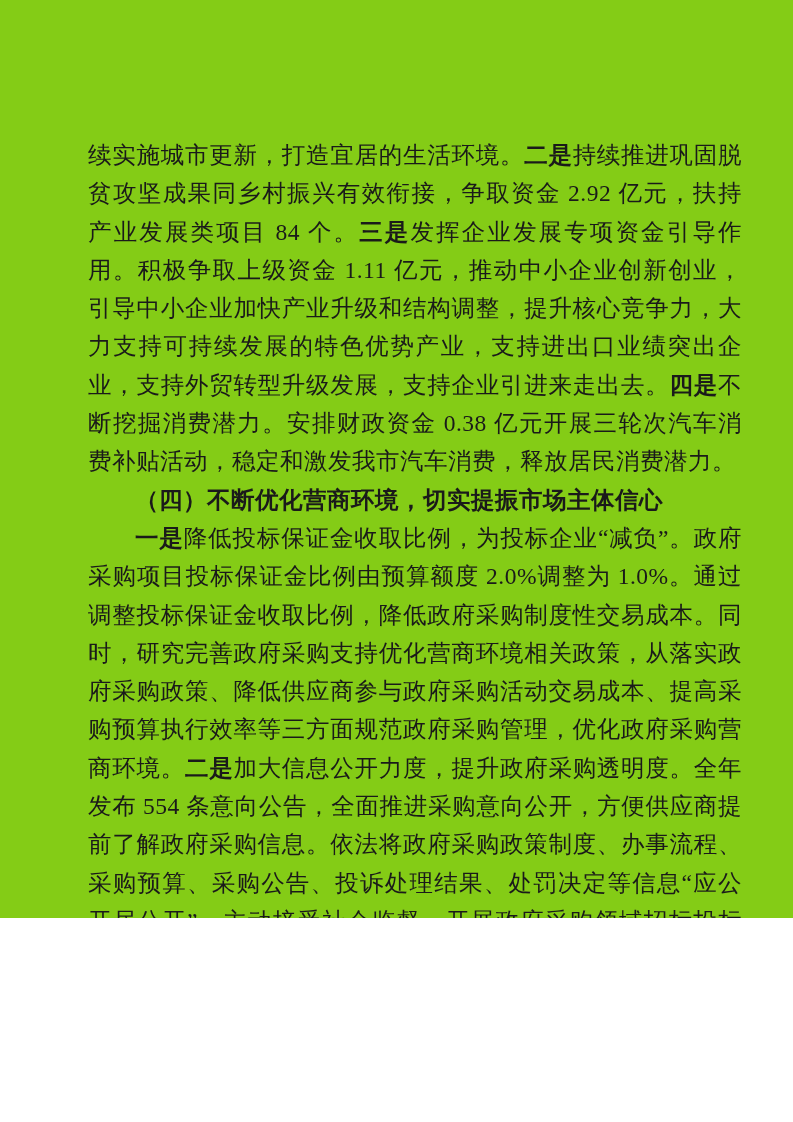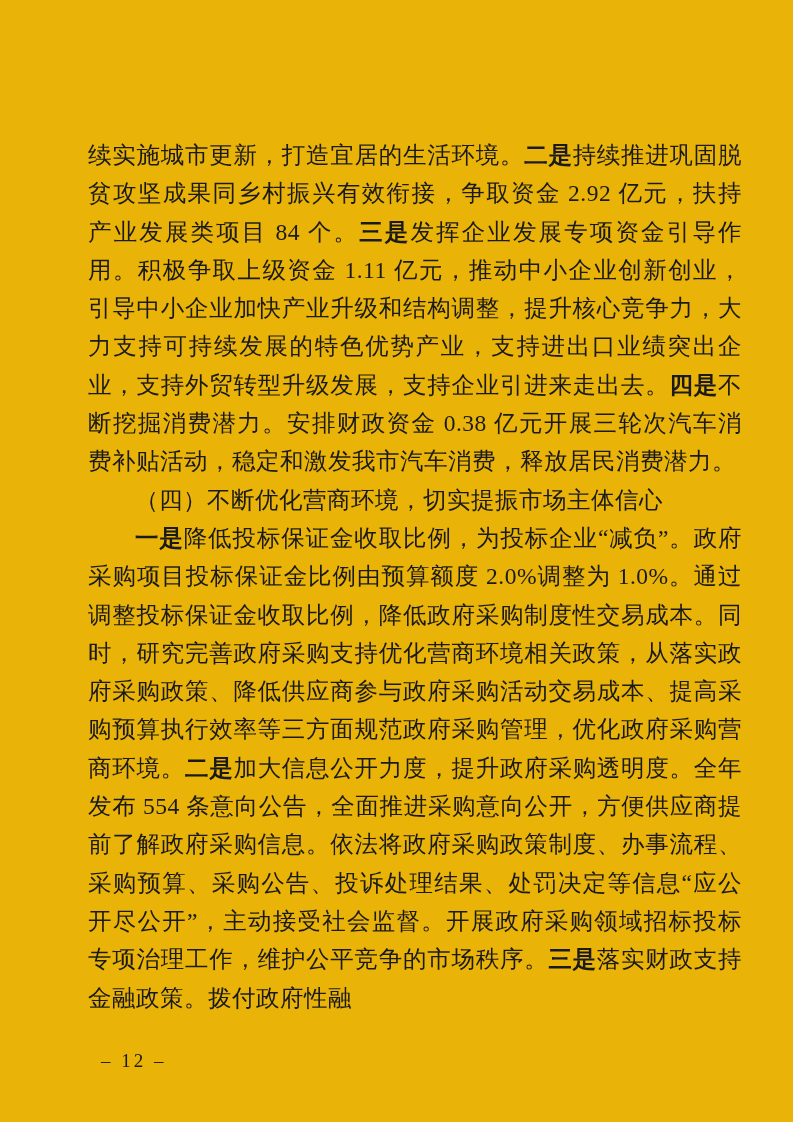--- a/index.html
+++ b/index.html
@@ -3,22 +3,22 @@
 <meta charset="utf-8">
 <style>
   html, body {
     margin: 0;
     padding: 0;
     background: #ffffff;
   }
   .page {
     position: relative;
     width: 793px;
-    height: 1122px;
-    background: #eab308;
+    height: 918px;
+    background: #84cc16;
     overflow: hidden;
     font-family: "Liberation Serif", "DejaVu Serif", serif;
     color: #1a1a1a;
   }
   .content {
     position: absolute;
     left: 88px;
     top: 136px;
     width: 654px;
     font-size: 23.5px;
@@ -32,21 +32,21 @@
     padding: 0;
   }
   .para-indent {
     text-indent: 2em;
   }
   .lead-marker {
     font-weight: bold;
     font-family: "Liberation Sans", "DejaVu Sans", sans-serif;
   }
   .section-heading {
-    font-weight: normal;
+    font-weight: bold;
     text-indent: 2em;
   }
   .footer {
     position: absolute;
     left: 101px;
     top: 1010px;
     font-size: 19px;
     letter-spacing: 3px;
     color: #1a1a1a;
     font-family: "Liberation Serif", "DejaVu Serif", serif;

